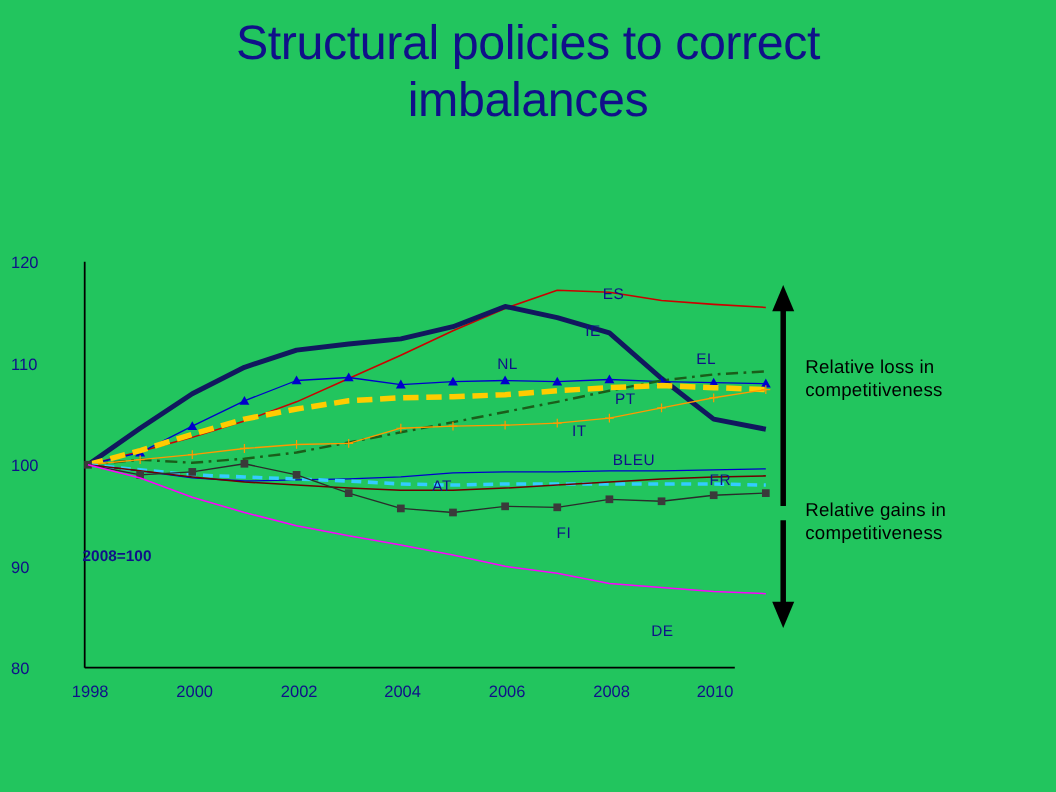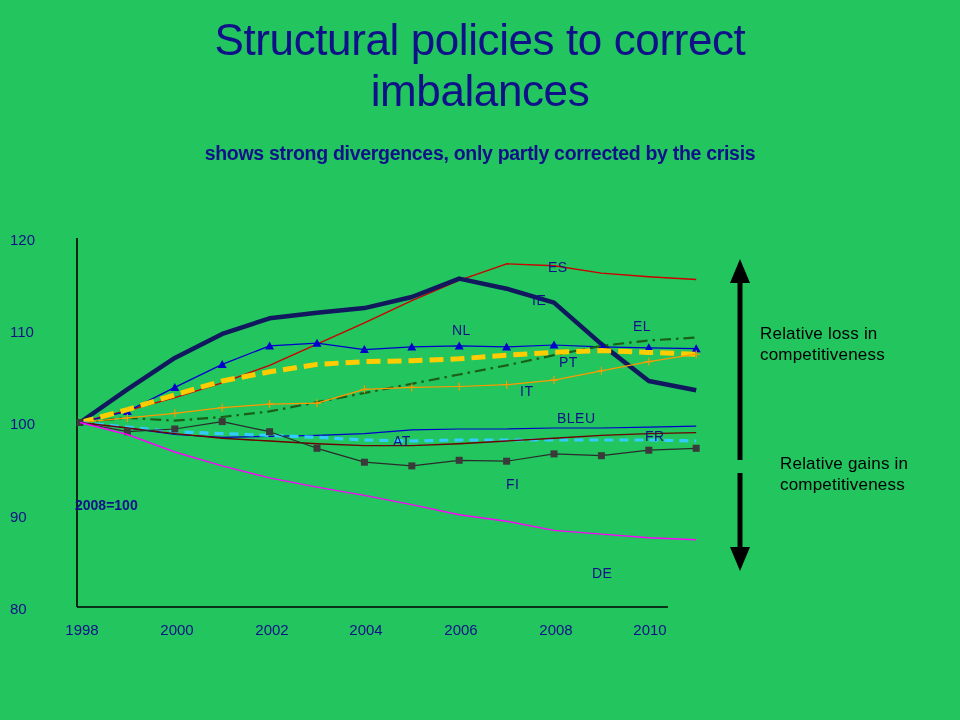--- a/index.html
+++ b/index.html
@@ -84,21 +84,21 @@
     font-family: "Liberation Sans", sans-serif;
     font-size: 14px;
     font-weight: bold;
     color: #101089;
     letter-spacing: 0px;
     white-space: nowrap;
   }
   
   #annotations {
     position: absolute;
-    left: 715px; top: 255px;
+    left: 687px; top: 255px;
     width: 245px;
     height: 320px;
   }
   .anno-text {
     position: absolute;
     font-family: "Liberation Sans", sans-serif;
     font-size: 17px;
     line-height: 21px;
     color: #000000;
     white-space: pre-line;
@@ -109,21 +109,20 @@
 <body>
 
 <div id="slide">
 
   <div id="title-block">
     <div id="main-title">Structural policies to correct
 imbalances</div>
   </div>
 
   <div id="subtitle-block">
-    <div class="subtitle-line">shows strong divergences, only partly corrected by the crisis</div>
   </div>
 
   <div id="chart-area">
     <svg id="plot-svg" width="720" height="460">
       <g id="axes-group">
 
         <line x1="77" y1="23" x2="77" y2="392" stroke="#000000" stroke-width="1.6"></line>
 
         <line x1="77" y1="392" x2="668" y2="392" stroke="#000000" stroke-width="1.6"></line>
       </g>
@@ -219,17 +218,17 @@
         <line x1="25" y1="22" x2="25" y2="205" stroke="#000000" stroke-width="5"></line>
         <polygon points="25,4 15,28 35,28" fill="#000000"></polygon>
       </g>
       <g>
         <line x1="25" y1="218" x2="25" y2="300" stroke="#000000" stroke-width="5"></line>
         <polygon points="25,316 15,292 35,292" fill="#000000"></polygon>
       </g>
     </svg>
     <div class="anno-text" style="left:45px; top:68px;">Relative loss in
 competitiveness</div>
-    <div class="anno-text" style="left:45px; top:198px;margin-left:20px;">Relative gains in
+    <div class="anno-text" style="left:45px; top:198px;">Relative gains in
 competitiveness</div>
   </div>
 
 </div>
 
 </body></html>

